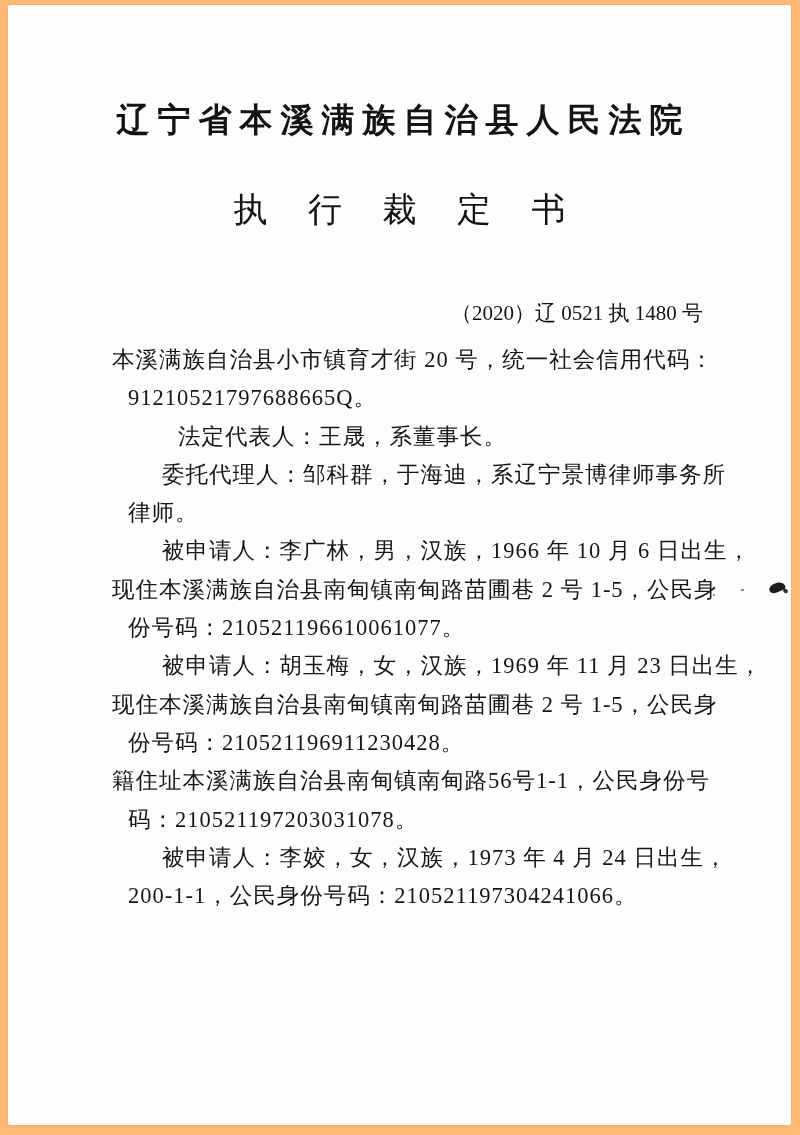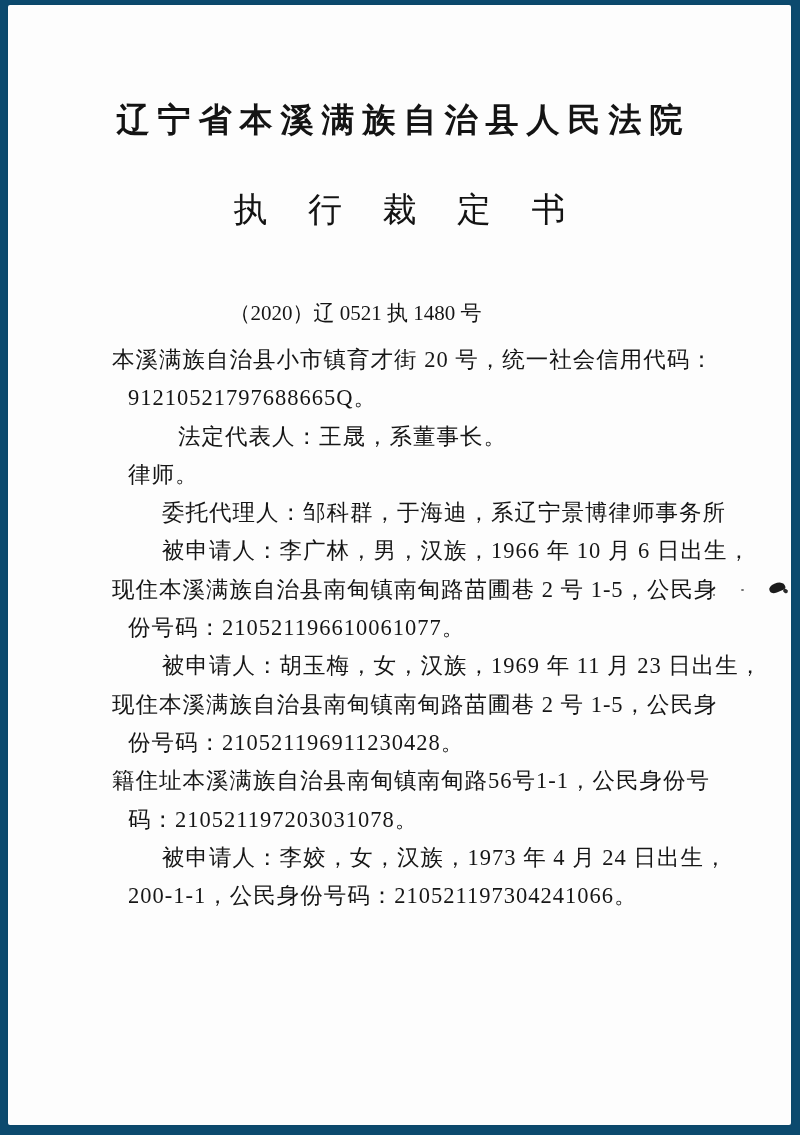--- a/index.html
+++ b/index.html
@@ -8,21 +8,21 @@
     width: 800px;
     height: 1135px;
     background: #ededed;
     overflow: hidden;
     font-family: "Liberation Serif", "DejaVu Serif", serif;
   }
   .viewport {
     position: relative;
     width: 800px;
     height: 1135px;
-    background: #0c4a6e;
+    background: #fdba74;
   }
   .page {
     position: absolute;
     left: 8px;
     top: 5px;
     width: 783px;
     height: 1120px;
     background: #fdfdfd;
     border-radius: 2px;
     box-shadow: 0 0 3px rgba(0,0,0,0.10);
@@ -54,21 +54,21 @@
     line-height: 48px;
     white-space: nowrap;
   }
   .case-number {
     position: absolute;
     left: 0;
     top: 289px;
     width: 100%;
     box-sizing: border-box;
     padding-right: 88px;
-    text-align: center;
+    text-align: right;
     font-size: 21px;
     line-height: 38px;
   }
   .doc-body {
     position: absolute;
     left: 104px;
     top: 336px;
     width: 573px;
   }
   .line {
@@ -128,22 +128,22 @@
     <div class="court-title">辽宁省本溪满族自治县人民法院</div>
 
     <div class="doc-type">执 行 裁 定 书</div>
 
     <div class="case-number">（2020）辽 0521 执 1480 号</div>
 
     <div class="doc-body">
         <div class="line">本溪满族自治县小市镇育才街 20 号，统一社会信用代码：</div>
         <div class="line last">91210521797688665Q。</div>
         <div class="line first last">法定代表人：王晟，系董事长。</div>
+        <div class="line first">委托代理人：邹科群，于海迪，系辽宁景博律师事务所</div>
         <div class="line last">律师。</div>
-        <div class="line first">委托代理人：邹科群，于海迪，系辽宁景博律师事务所</div>
         <div class="line first">被申请人：李广林，男，汉族，1966 年 10 月 6 日出生，</div>
         <div class="line">现住本溪满族自治县南甸镇南甸路苗圃巷 2 号 1-5，公民身</div>
         <div class="line last">份号码：210521196610061077。</div>
         <div class="line first">被申请人：胡玉梅，女，汉族，1969 年 11 月 23 日出生，</div>
         <div class="line">现住本溪满族自治县南甸镇南甸路苗圃巷 2 号 1-5，公民身</div>
         <div class="line last">份号码：210521196911230428。</div>
         <div class="line">籍住址本溪满族自治县南甸镇南甸路56号1-1，公民身份号</div>
         <div class="line last">码：210521197203031078。</div>
         <div class="line first">被申请人：李姣，女，汉族，1973 年 4 月 24 日出生，</div>
         <div class="line last">200-1-1，公民身份号码：210521197304241066。</div>

